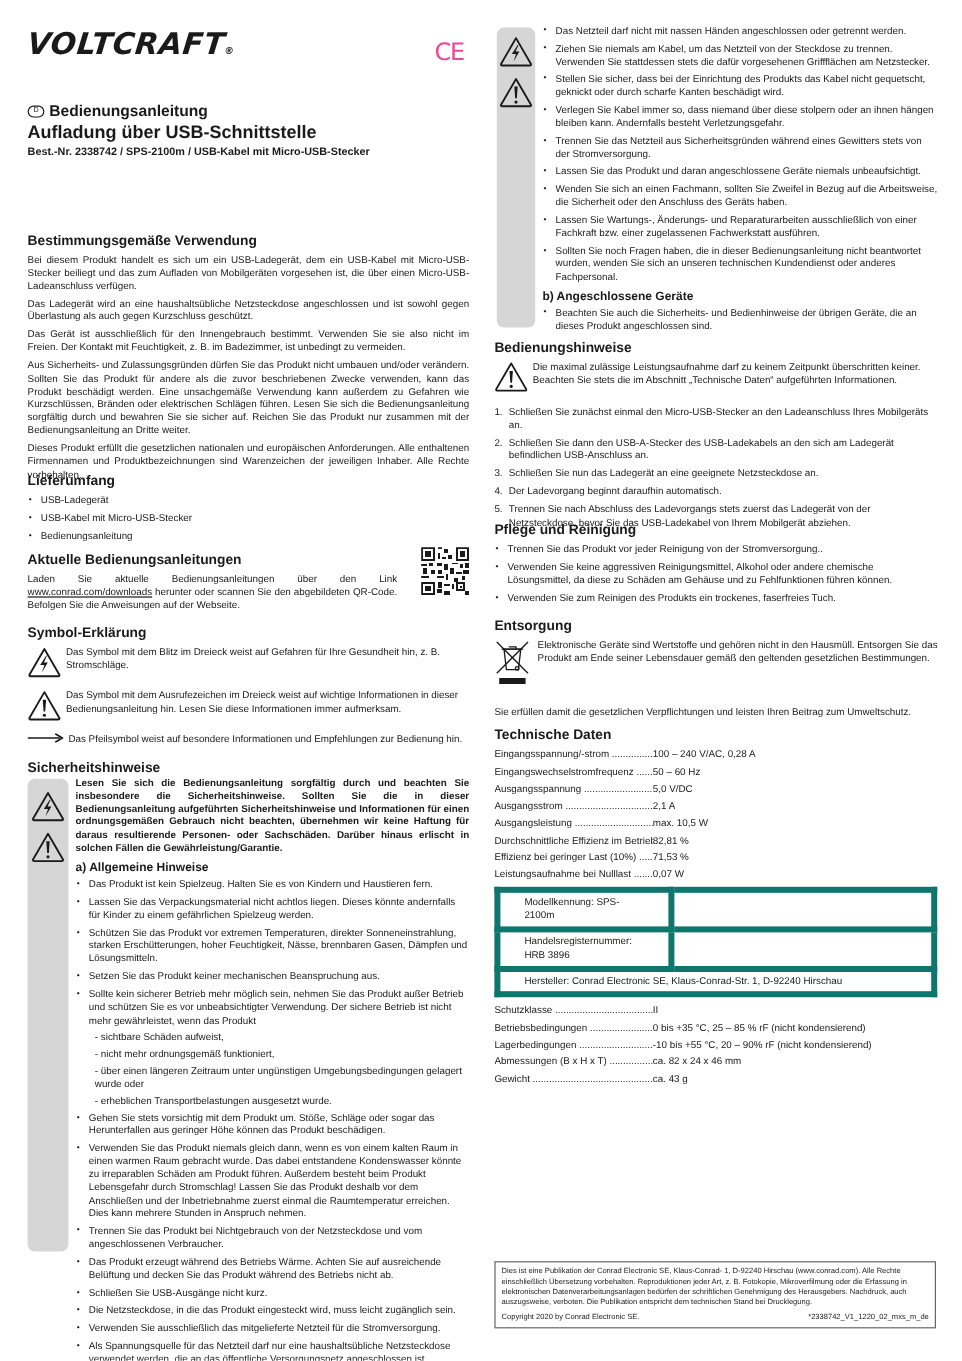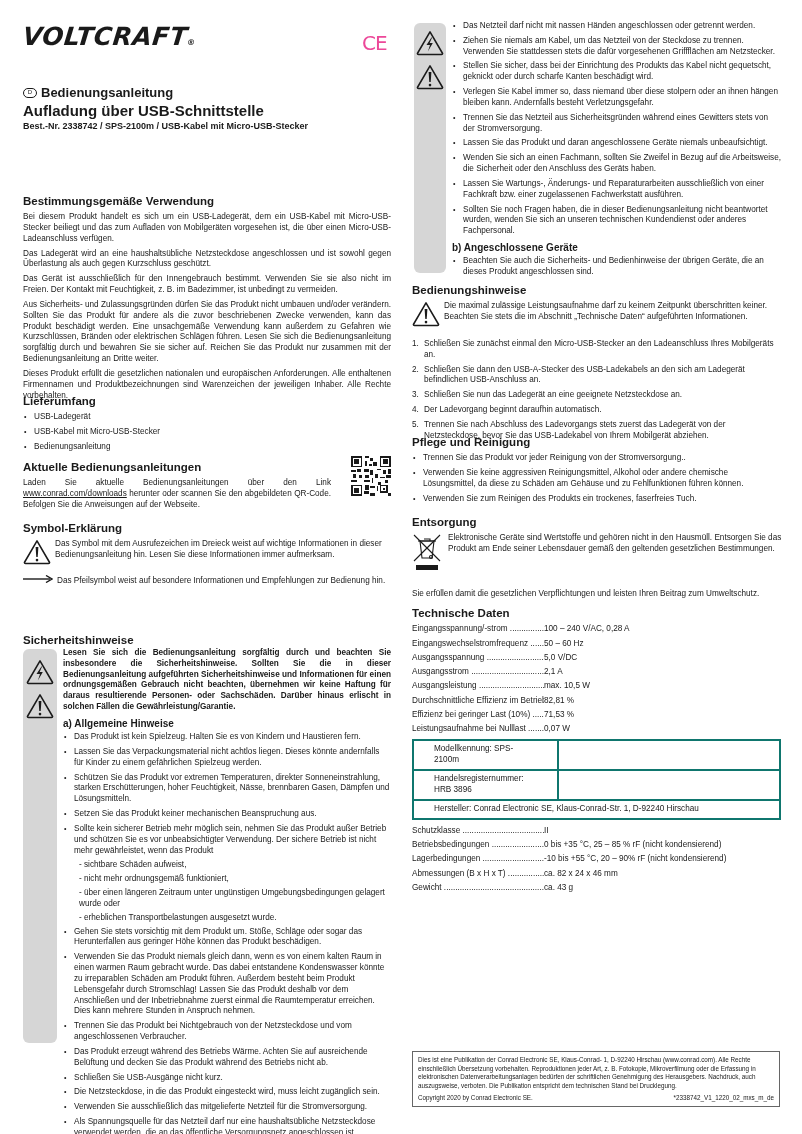--- a/index.html
+++ b/index.html
@@ -41,21 +41,21 @@
   ol.steps { list-style: none; }
   ol.steps li { position: relative; padding-left: 12px; margin-bottom: 4px; }
   ol.steps li span.n { position: absolute; left: 0; }
 
   .spec-row { display: flex; margin-bottom: 3.5px; }
   .spec-row .k { width: 132px; white-space: nowrap; overflow: hidden; }
   .spec-row .k::after { content: " ................................................................................"; }
   .spec-row .v { flex: 1; white-space: nowrap; }
 
   table.info { border-collapse: collapse; width: 369px; margin: 4px 0 6px 0; }
-  table.info td { border: 2px solid #0f766e; padding: 3px 20px; height: 19px; vertical-align: middle; }
+  table.info td { border: 5px solid #0f766e; padding: 3px 20px; height: 19px; vertical-align: middle; }
   table.info td.c1 { width: 145px; }
 
   .footer-box { position: absolute; left: 412px; top: 1051px; width: 368px; border: 1px solid #666; padding: 4px 5px; font-size: 6.3px; line-height: 1.38; }
   .footer-box .copy { display: flex; justify-content: space-between; margin-top: 3px; }
 </style>
 </head>
 <body>
 
 <svg width="0" height="0" style="position:absolute">
   <defs>
@@ -148,20 +148,26 @@
           <rect x="12" y="23" width="3" height="2"></rect>
           <rect x="23" y="23" width="2" height="2"></rect>
       </g>
     </svg>
   </div>
 
   <div class="sec" style="top:474px;">
     <h2>Symbol-Erklärung</h2>
     <div class="sym-row">
       <div class="icon"><svg width="28" height="26">
+            <use href="#tri-bolt"></use>
+          </svg></div>
+      <div class="txt">Das Symbol mit dem Blitz im Dreieck weist auf Gefahren für Ihre Gesundheit hin, z. B. Stromschläge.</div>
+    </div>
+    <div class="sym-row">
+      <div class="icon"><svg width="28" height="26">
             <use href="#tri-excl"></use>
           </svg></div>
       <div class="txt">Das Symbol mit dem Ausrufezeichen im Dreieck weist auf wichtige Informationen in dieser Bedienungsanleitung hin. Lesen Sie diese Informationen immer aufmerksam.</div>
     </div>
     <div class="sym-row" style="align-items:center;">
       <div class="icon" style="flex-basis:34px;">
         <svg width="30" height="8">
             <line x1="0" y1="4" x2="27" y2="4" stroke="#1a1a1a" stroke-width="1.4"></line>
             <path d="M23 0.5 L29 4 L23 7.5" fill="none" stroke="#1a1a1a" stroke-width="1.4"></path>
           </svg>

